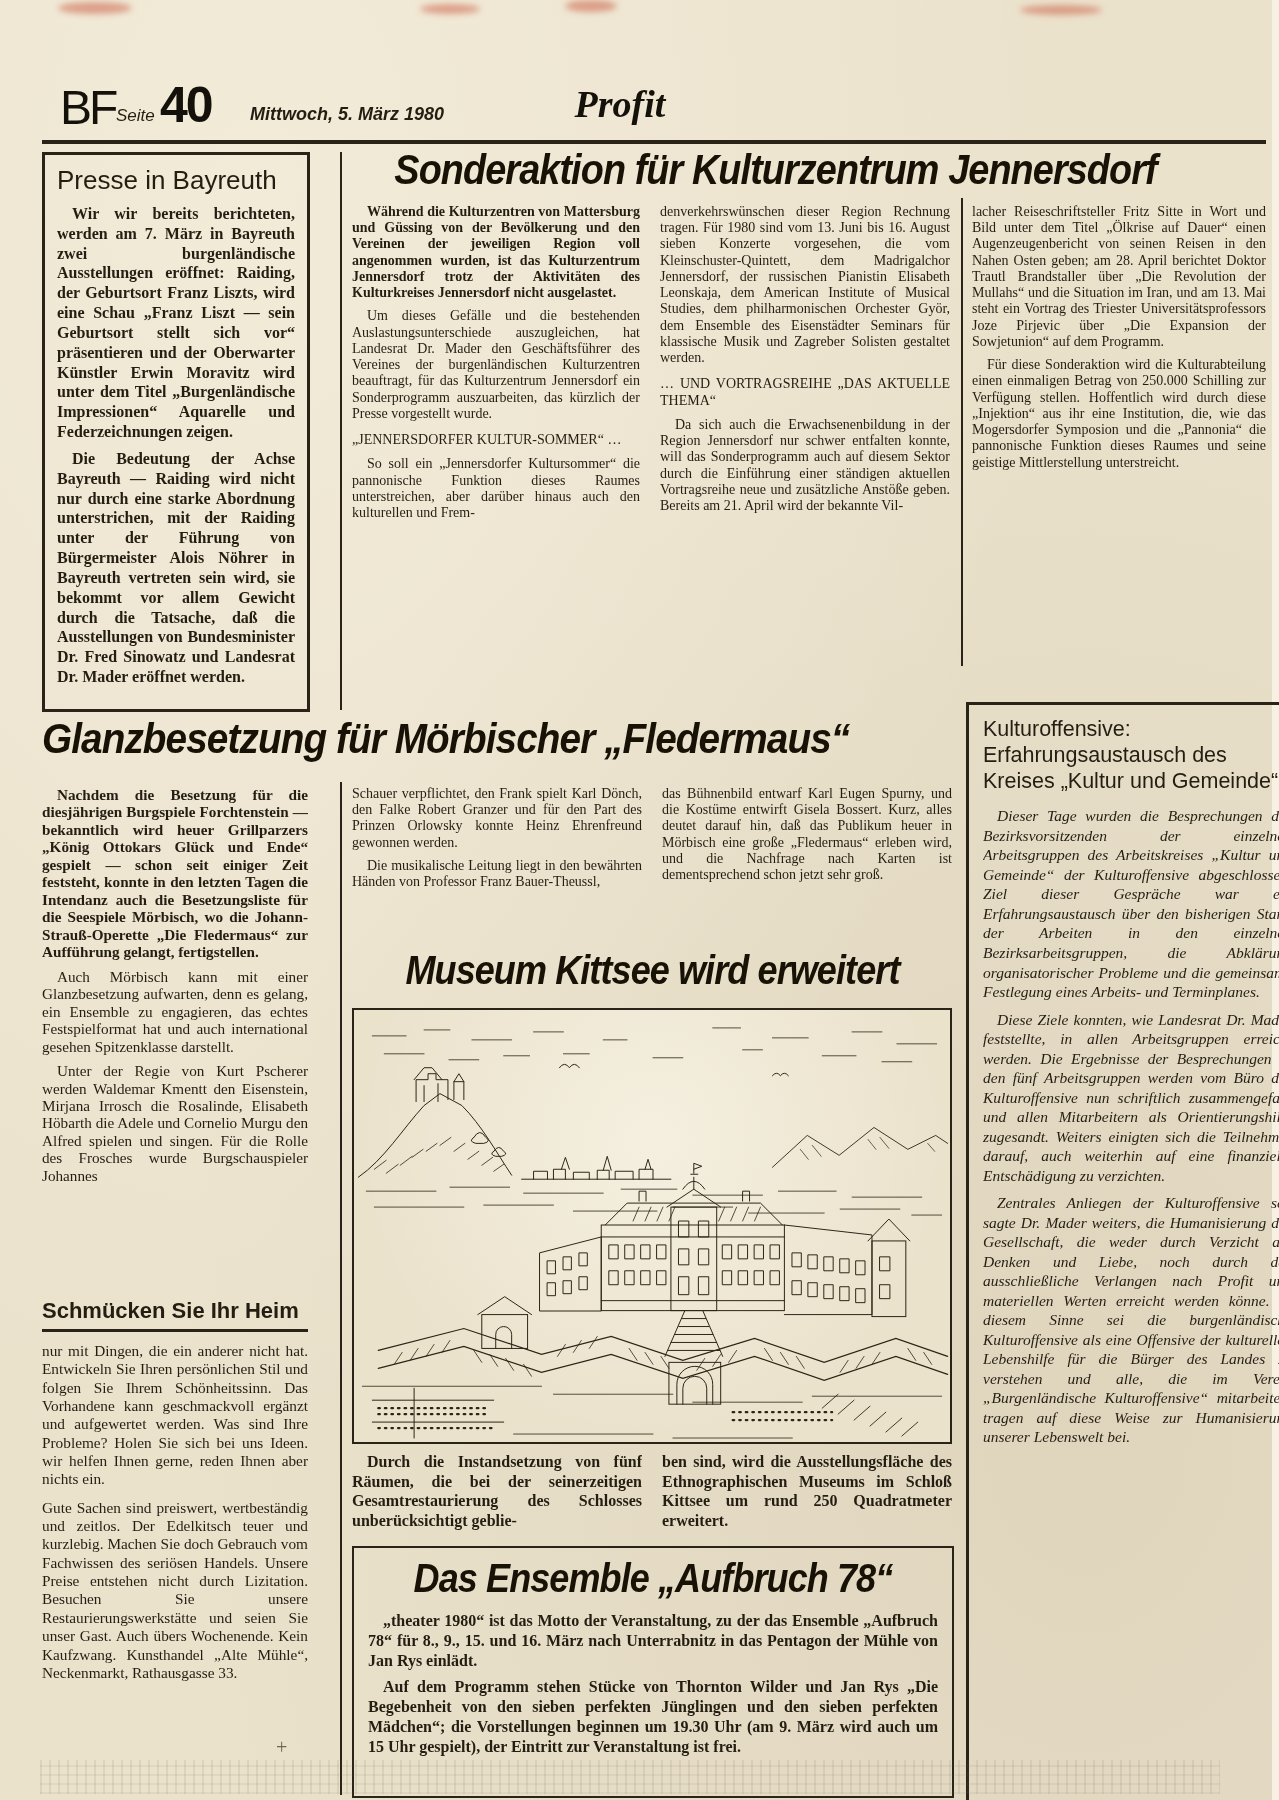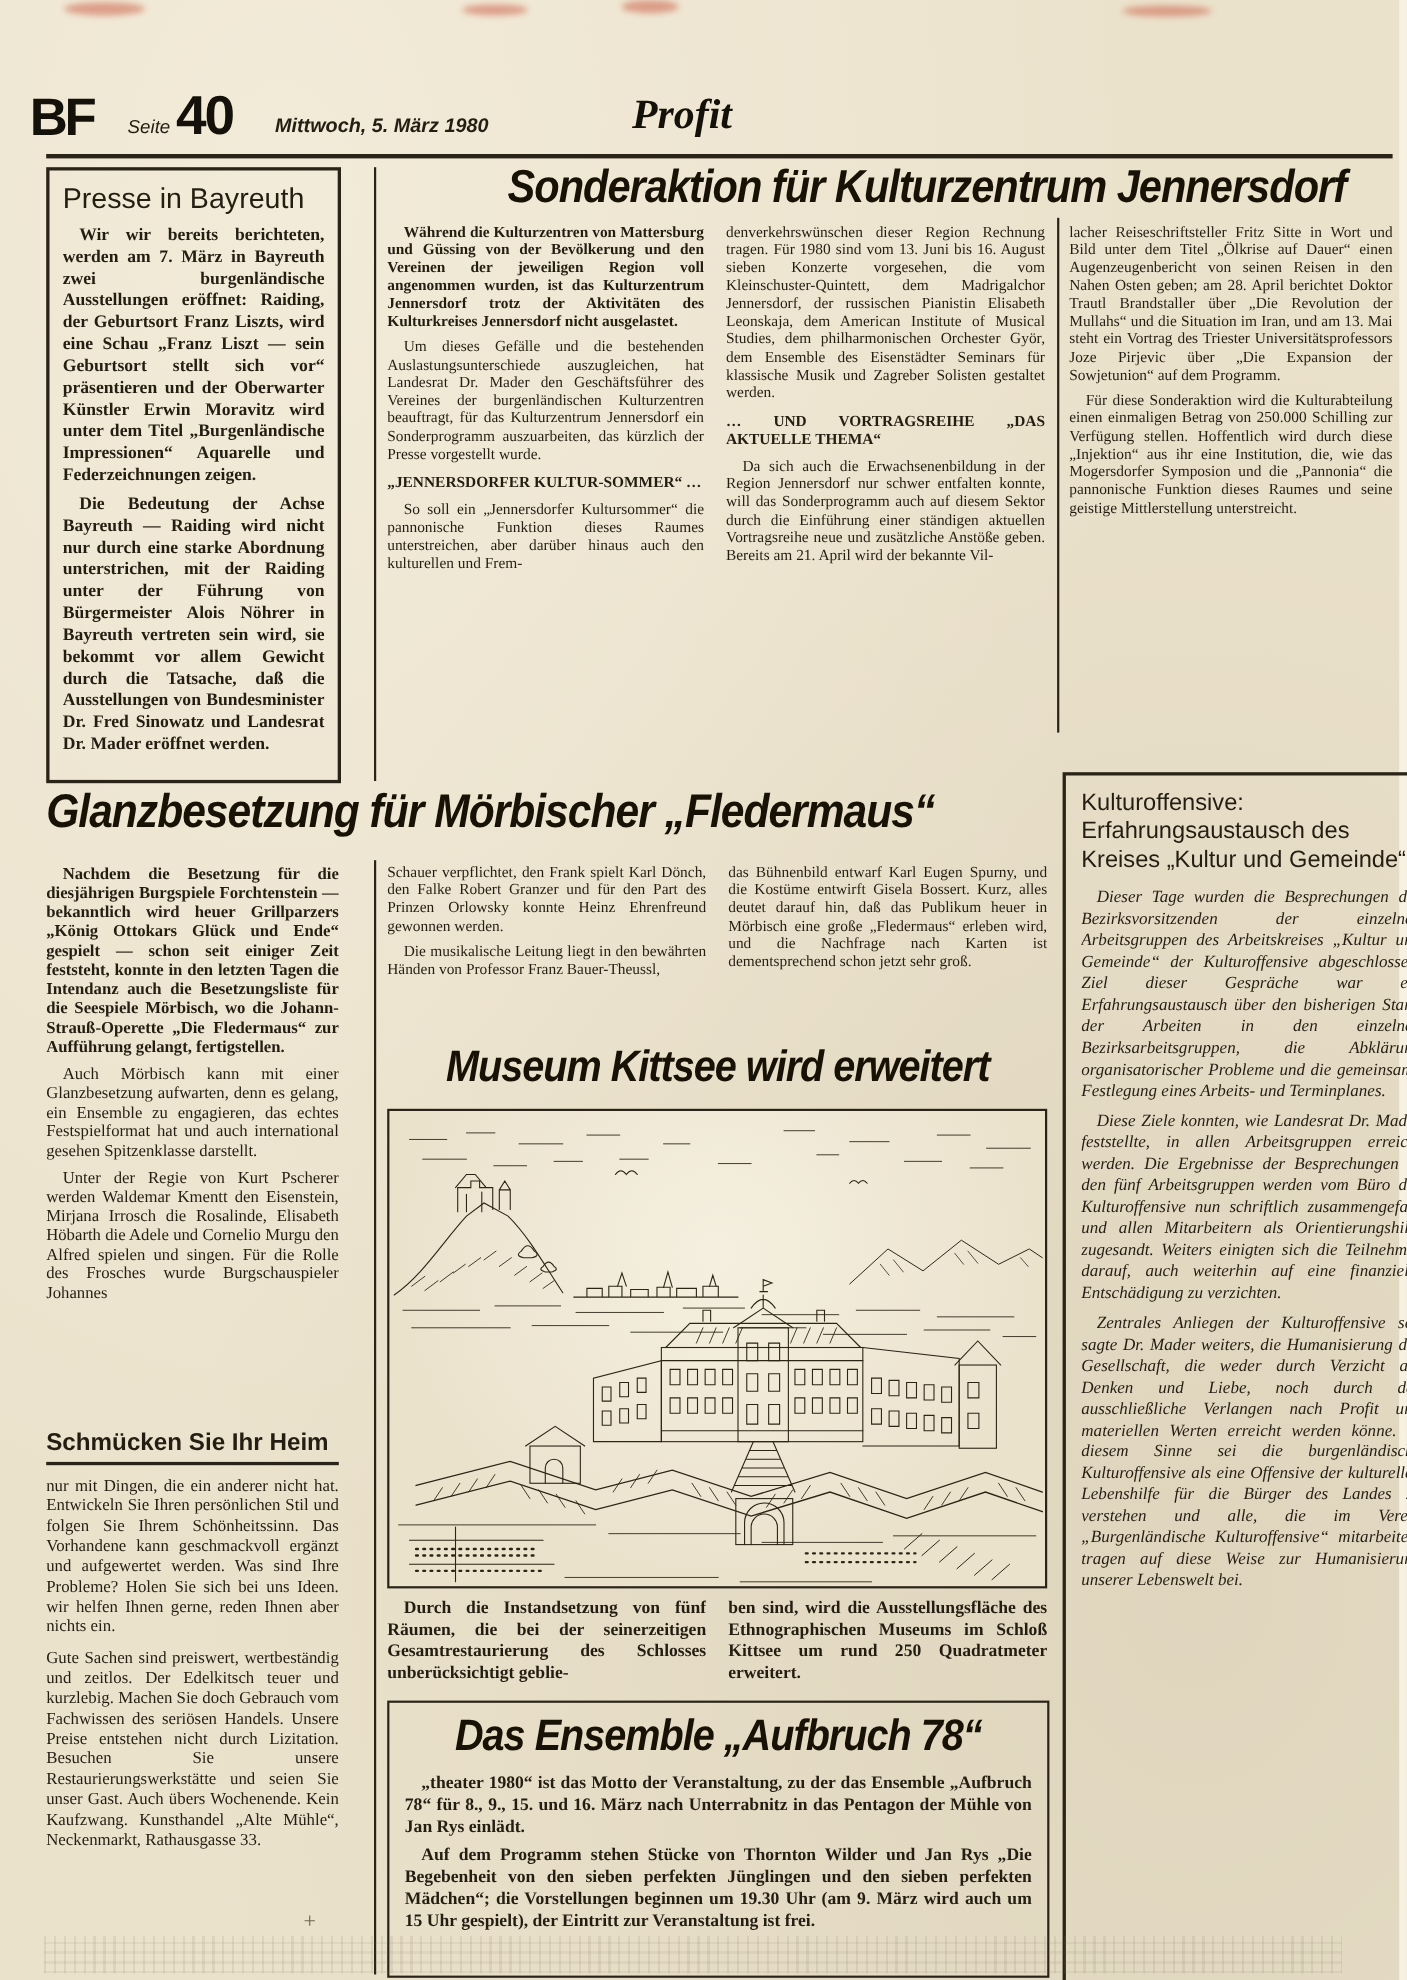--- a/index.html
+++ b/index.html
@@ -10,37 +10,37 @@
     background:
       radial-gradient(ellipse at 20% 10%, rgba(255,252,240,.35), transparent 55%),
       radial-gradient(ellipse at 85% 80%, rgba(120,100,60,.10), transparent 60%),
       var(--paper);
     color:var(--ink);}
   .serif{font-family:"Liberation Serif","DejaVu Serif",serif;}
   .sans{font-family:"Liberation Sans","DejaVu Sans",sans-serif;}
   .abs{position:absolute;}
   .smudge{position:absolute;border-radius:50%;filter:blur(3px);opacity:.5;}
   
-  .logo{left:27px;top:80px;font-size:48px;font-weight:bold;letter-spacing:-3px;color:#14100a;}
+  .logo{left:60px;top:80px;font-size:48px;font-weight:normal;letter-spacing:-3px;color:#14100a;}
   .seite{left:116px;top:106px;font-size:17px;font-style:italic;}
   .pagenum{left:160px;top:76px;font-size:50px;font-weight:bold;letter-spacing:-2px;color:#14100a;}
   .date{left:250px;top:104px;font-size:18px;font-weight:bold;font-style:italic;}
   .section{left:0;top:82px;width:1240px;text-align:center;font-size:38px;font-weight:bold;font-style:italic;color:#14100a;}
   .hrule{left:42px;top:140px;width:1224px;height:4px;background:var(--rule);}
   .vrule{width:2px;background:var(--rule);}
   
   .headline{position:absolute;font-family:"Liberation Sans","DejaVu Sans",sans-serif;
     font-weight:bold;font-style:italic;color:var(--hl);white-space:nowrap;}
   .headline>span{display:inline-block;transform:scaleX(.9);letter-spacing:-1px;}
   
   .col{position:absolute;text-align:justify;font-family:"Liberation Serif","DejaVu Serif",serif;
     font-size:14px;line-height:1.16;overflow:hidden;}
   .col p{margin:0 0 7px;text-indent:15px;}
   .col p.noind{text-indent:0;}
-  .col p.subhead{font-weight:bold;text-indent:0;margin:10px 0 8px;}
+  .col p.subhead{font-weight:normal;text-indent:0;margin:10px 0 8px;}
   .boldtxt p{font-weight:bold;}
   .boldp{font-weight:bold;}
   
   .nbox{position:absolute;border:3px solid var(--rule);box-sizing:border-box;background:transparent;}
   .raiding-title{font-family:"Liberation Sans","DejaVu Sans",sans-serif;font-size:26px;margin:2px 0 8px;font-weight:normal;}
   .kbox-title{font-family:"Liberation Sans","DejaVu Sans",sans-serif;font-size:21.5px;line-height:1.2;margin:0 0 12px;}
   .kbody p{font-style:italic;margin:0 0 8px;text-indent:14px;text-align:justify;font-size:15.5px;line-height:1.26;}
   .schm-title{font-family:"Liberation Sans","DejaVu Sans",sans-serif;font-size:22px;font-weight:bold;
     border-bottom:3px solid var(--rule);padding-bottom:5px;}
   .engraving{border:2px solid var(--rule);box-sizing:border-box;background:
@@ -74,21 +74,21 @@
   <div class="abs vrule" style="left:961px;top:198px;height:468px;"></div>
 
   <div class="nbox" style="left:42px;top:152px;width:268px;height:560px;padding:8px 12px;">
     <div class="raiding-title">Presse in Bayreuth</div>
     <div class="col serif boldtxt" style="position:static;font-size:16px;line-height:1.24;">
       <p>Wir wir bereits berichteten, werden am 7. März in Bayreuth zwei burgenländische Ausstellungen eröffnet: Raiding, der Geburtsort Franz Liszts, wird eine Schau „Franz Liszt — sein Geburtsort stellt sich vor“ präsentieren und der Oberwarter Künstler Erwin Moravitz wird unter dem Titel „Burgenländische Impressionen“ Aquarelle und Federzeichnungen zeigen.</p>
       <p>Die Bedeutung der Achse Bayreuth — Raiding wird nicht nur durch eine starke Abordnung unterstrichen, mit der Raiding unter der Führung von Bürgermeister Alois Nöhrer in Bayreuth vertreten sein wird, sie bekommt vor allem Gewicht durch die Tatsache, daß die Ausstellungen von Bundesminister Dr. Fred Sinowatz und Landesrat Dr. Mader eröffnet werden.</p>
     </div>
   </div>
 
-  <div class="headline" style="left:352px;top:146px;width:914px;font-size:42px;text-align:right;">
+  <div class="headline" style="left:352px;top:146px;width:914px;font-size:42px;text-align:left;">
     <span>Sonderaktion für Kulturzentrum Jennersdorf</span>
   </div>
   <div class="col" style="left:352px;top:204px;width:288px;height:468px;">
     <p class="boldp">Während die Kulturzentren von Mattersburg und Güssing von der Bevölkerung und den Vereinen der jeweiligen Region voll angenommen wurden, ist das Kulturzentrum Jennersdorf trotz der Aktivitäten des Kulturkreises Jennersdorf nicht ausgelastet.</p>
     <p>Um dieses Gefälle und die bestehenden Auslastungsunterschiede auszugleichen, hat Landesrat Dr. Mader den Geschäftsführer des Vereines der burgenländischen Kulturzentren beauftragt, für das Kulturzentrum Jennersdorf ein Sonderprogramm auszuarbeiten, das kürzlich der Presse vorgestellt wurde.</p>
     <p class="subhead">„JENNERSDORFER KULTUR-SOMMER“ …</p>
     <p>So soll ein „Jennersdorfer Kultursommer“ die pannonische Funktion dieses Raumes unterstreichen, aber darüber hinaus auch den kulturellen und Frem-</p>
   </div>
   <div class="col" style="left:660px;top:204px;width:290px;height:468px;">
     <p class="noind">denverkehrswünschen dieser Region Rechnung tragen. Für 1980 sind vom 13. Juni bis 16. August sieben Konzerte vorgesehen, die vom Kleinschuster-Quintett, dem Madrigalchor Jennersdorf, der russischen Pianistin Elisabeth Leonskaja, dem American Institute of Musical Studies, dem philharmonischen Orchester Györ, dem Ensemble des Eisenstädter Seminars für klassische Musik und Zagreber Solisten gestaltet werden.</p>

